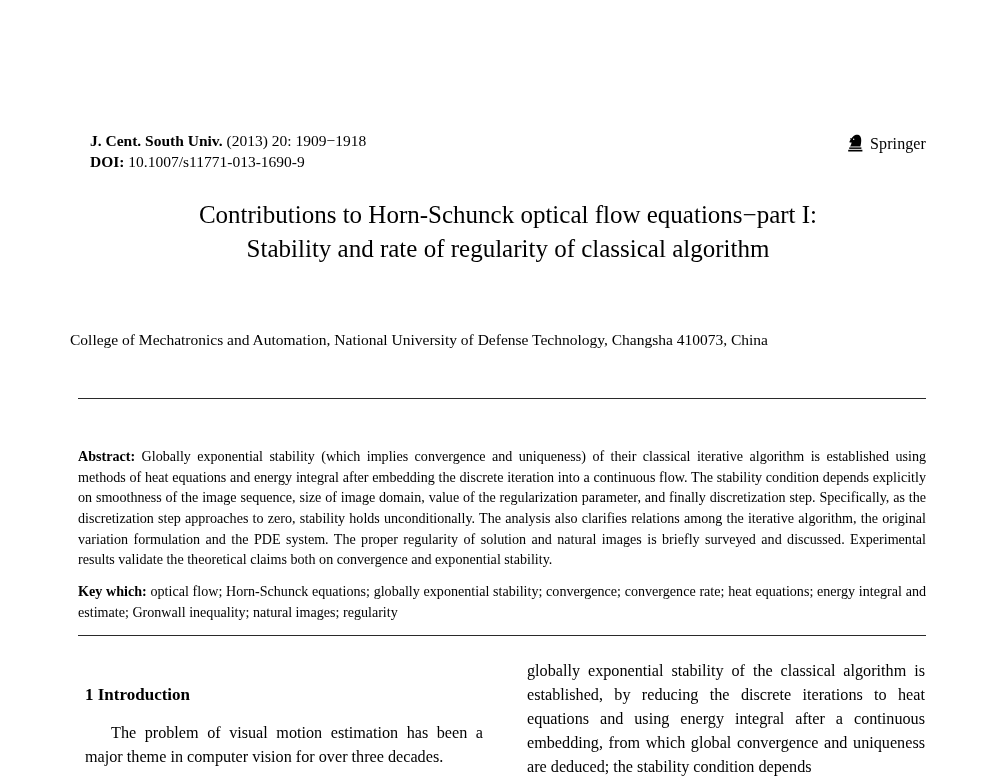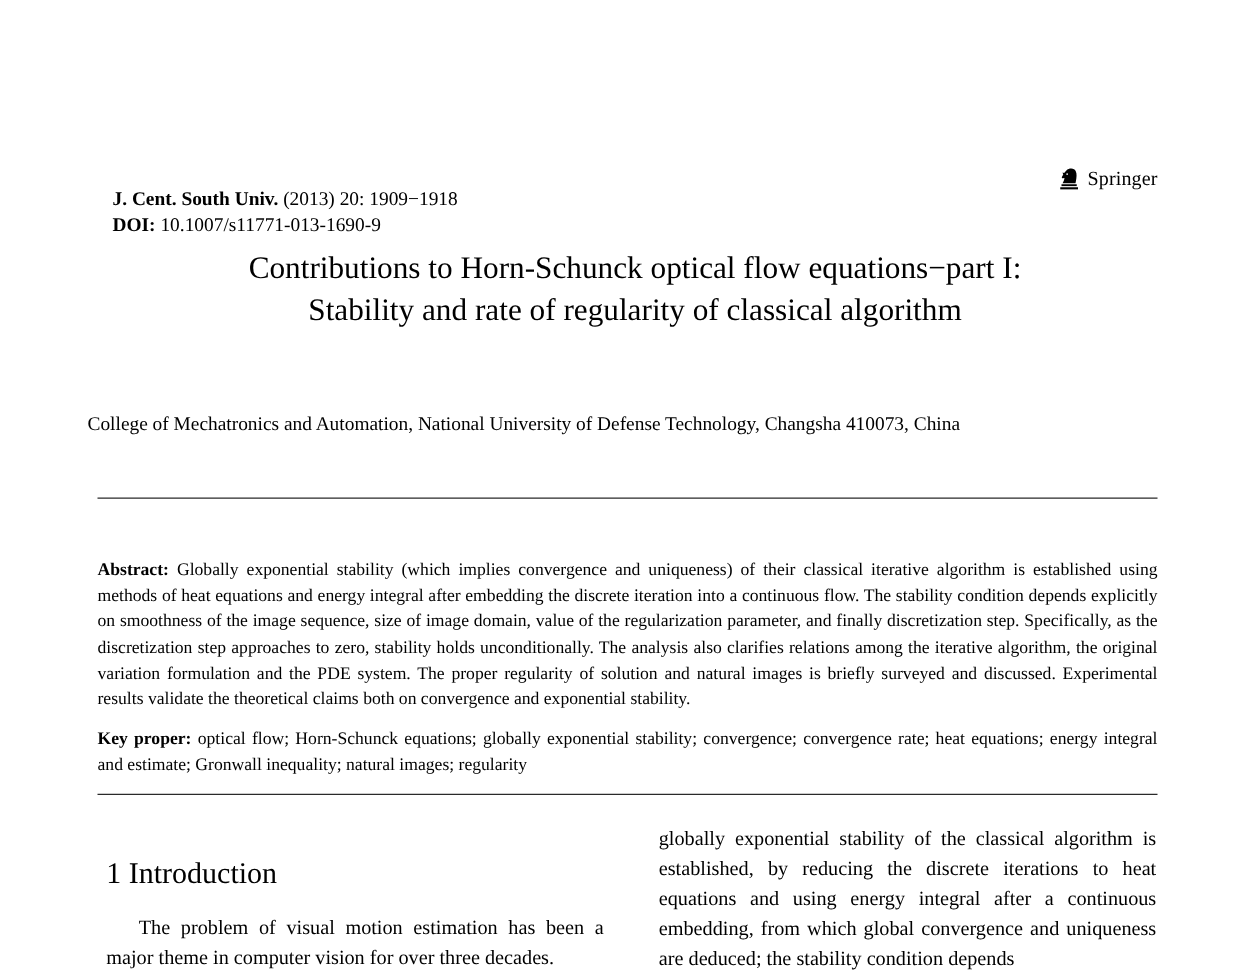--- a/index.html
+++ b/index.html
@@ -31,21 +31,20 @@
     left: 90px;
     top: 130px;
     width: 836px;
     display: flex;
     justify-content: space-between;
     align-items: flex-start;
   }
   .journal-ref {
     font-size: 15.5px;
     line-height: 1.38;
-    margin-top: 19px;
   }
   .journal-ref .jname {
     font-weight: bold;
   }
   .journal-ref .doi-label {
     font-weight: bold;
   }
 
   .springer-logo {
     display: flex;
@@ -154,22 +153,22 @@
   }
   .col {
     position: absolute;
     top: 0;
     width: 398px;
   }
   .col-left { left: 0; }
   .col-right { left: 442px; }
 
   .section-heading {
-    font-size: 24px;
-    font-weight: normal;
+    font-size: 17px;
+    font-weight: bold;
     margin: 25px 0 9px 0;
     line-height: 1.2;
   }
   .body-par {
     font-size: 16.2px;
     line-height: 1.48;
     text-align: justify;
     text-justify: inter-word;
     margin: 17px 0 0 0;
     text-indent: 26px;
@@ -218,21 +217,21 @@
   <div class="affiliation">College of Mechatronics and Automation, National University of Defense Technology, Changsha 410073, China</div>
 
 
   <div class="rule rule-top"></div>
 
   <div class="abstract">
     <span class="lead">Abstract:</span><span> Globally exponential stability (which implies convergence and uniqueness) of their classical iterative algorithm is established using methods of heat equations and energy integral after embedding the discrete iteration into a continuous flow. The stability condition depends explicitly on smoothness of the image sequence, size of image domain, value of the regularization parameter, and finally discretization step. Specifically, as the discretization step approaches to zero, stability holds unconditionally. The analysis also clarifies relations among the iterative algorithm, the original variation formulation and the PDE system. The proper regularity of solution and natural images is briefly surveyed and discussed. Experimental results validate the theoretical claims both on convergence and exponential stability.</span>
   </div>
 
   <div class="keywords">
-    <span class="lead">Key proper:</span><span> optical flow; Horn-Schunck equations; globally exponential stability; convergence; convergence rate; heat equations; energy integral and estimate; Gronwall inequality; natural images; regularity</span>
+    <span class="lead">Key which:</span><span> optical flow; Horn-Schunck equations; globally exponential stability; convergence; convergence rate; heat equations; energy integral and estimate; Gronwall inequality; natural images; regularity</span>
   </div>
 
   <div class="rule rule-bottom"></div>
 
   <div class="body-columns">
 
     <div class="col col-left">
       <h2 class="section-heading">1 Introduction</h2>
       <p class="body-par">The problem of visual motion estimation has been a major theme in computer vision for over three decades.</p>
     </div>

